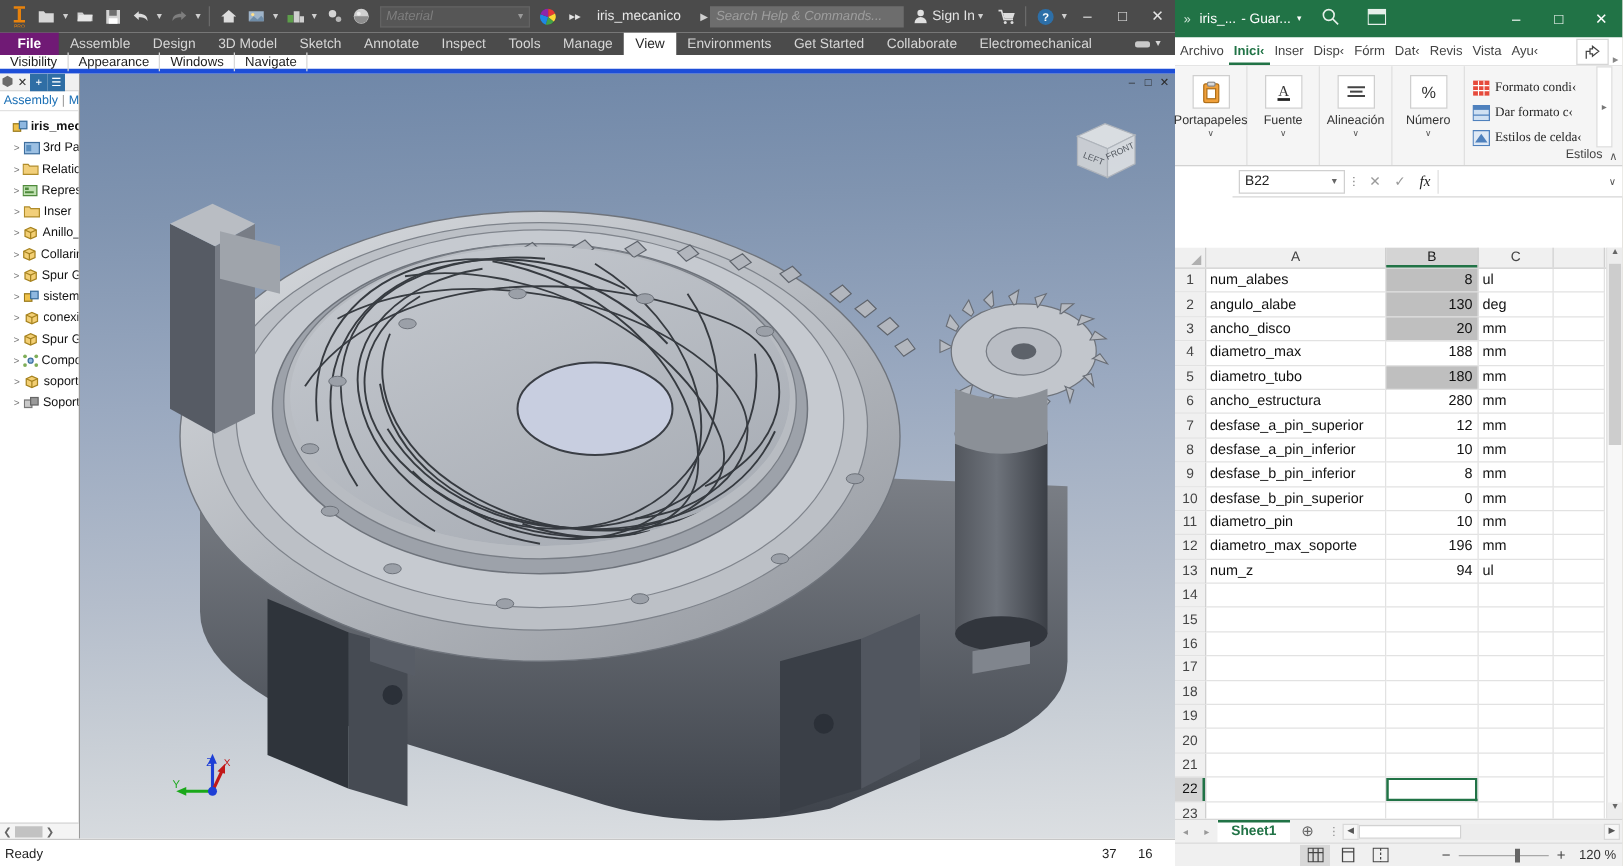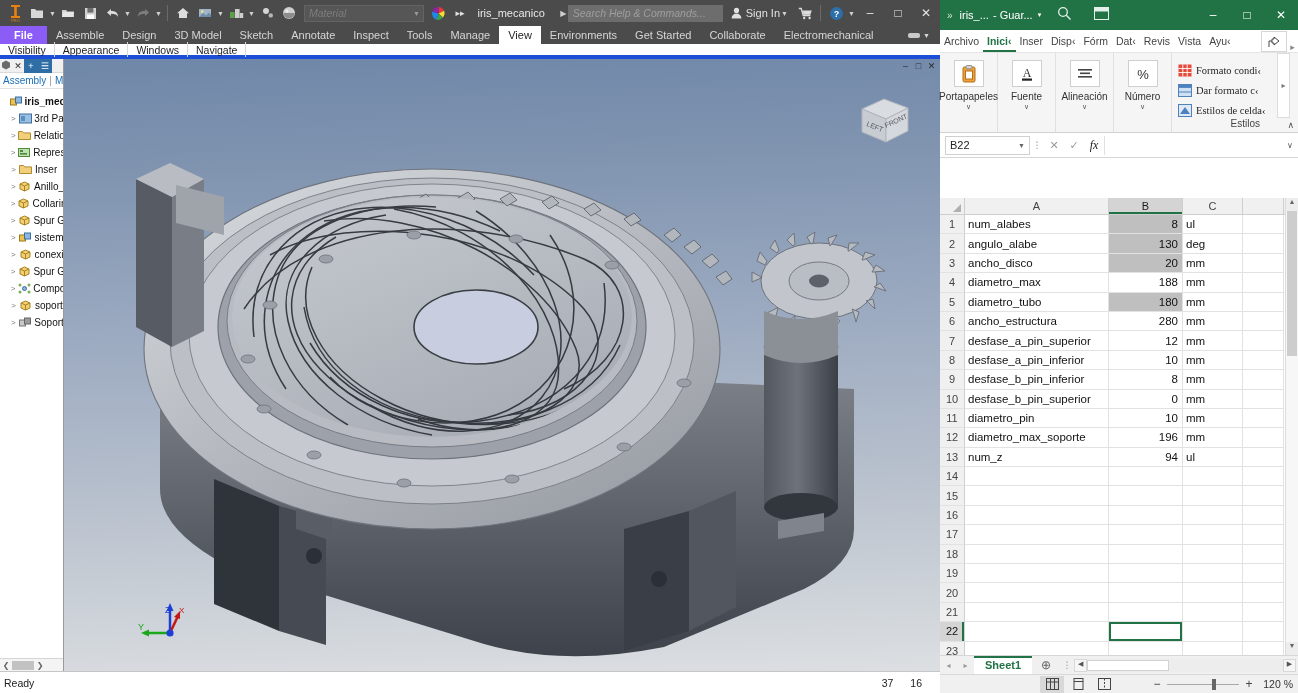--- a/index.html
+++ b/index.html
@@ -35,21 +35,21 @@
   .signin { color:#e2e2e2; font-size:11px; display:flex; align-items:center;
             gap:4px; margin-left:8px; }
   .wbtn { width:28px; height:26px; display:flex; align-items:center;
           justify-content:center; color:#e6e6e6; font-size:12px; }
 
   
   .iv-tabs { height:18px; background:#4b4b4b; display:flex; align-items:stretch;
              font-size:11px; }
   .iv-tab { padding:0 9px; display:flex; align-items:center; color:#d6d6d6;
             white-space:nowrap; }
-  .iv-tab.file { background:#8b5cf6; color:#fff; font-weight:bold; padding:0 14px; }
+  .iv-tab.file { background:#701a75; color:#fff; font-weight:bold; padding:0 14px; }
   .iv-tab.active { background:#ffffff; color:#262626; }
   .iv-tabs .drop { margin-left:auto; display:flex; align-items:center;
                    gap:3px; padding:0 10px; color:#d6d6d6; }
 
   
   .iv-panels { height:15px; background:#fff; border-bottom:4px solid #1d4ed8;
                display:flex; align-items:center; font-size:10.5px; color:#1d1d1d; }
   .iv-panel { padding:0 8px; border-right:1px solid #d8d8d8; height:15px;
               display:flex; align-items:center; }
 
@@ -137,31 +137,31 @@
                 display:flex; align-items:center; justify-content:center;
                 font-size:15px; color:#444; }
   .rgrp .glbl { font-size:10px; color:#333; margin-top:4px; text-align:center;
                 line-height:11px; }
   .rgrp .gcar { font-size:7px; color:#555; margin-top:1px; }
   .rgrp.styles { width:auto; flex:1; align-items:flex-start; padding-left:6px;
                  border-right:none; }
   .stline { display:flex; align-items:center; gap:4px; height:20px;
             font-size:10.5px; color:#262626; white-space:nowrap;font-family:Liberation Serif, serif; }
   .stico { width:14px; height:13px; display:inline-block; }
-  .rgrp.styles .glbl2 { position:absolute; right:38px; bottom:3px;
+  .rgrp.styles .glbl2 { position:absolute; right:16px; bottom:3px;
                         font-size:10px; color:#444; }
   .ribcollapse { position:absolute; right:4px; bottom:2px; font-size:9px;
                  color:#555; }
   .ribscroll { position:absolute; right:8px; top:0; bottom:14px; width:13px;
                background:#fff; border:1px solid #dcdcdc;
                display:flex; align-items:center; justify-content:center;
                font-size:8px; color:#777; }
 
   .xl-formula { height:25px; background:#fff; display:flex; align-items:center;
-                border-bottom:1px solid #d6d6d6; }
+                border-bottom:1px solid #d6d6d6;margin-left:46px; }
   .namebox { width:85px; height:19px; border:1px solid #d0d0d0; margin-left:5px;
              display:flex; align-items:center; font-size:11px; padding-left:4px;
              color:#222; }
   .namebox .nc { margin-left:auto; margin-right:4px; font-size:7px; color:#666; }
   .fmdots { width:14px; text-align:center; color:#777; font-size:9px; }
   .fmbtn { width:20px; text-align:center; color:#9a9a9a; font-size:11px; }
   .fmbtn.fx { color:#222; font-style:italic; font-family:"Liberation Serif",serif;
               font-size:12px; }
   .fmbar { flex:1; height:19px; border-left:1px solid #e0e0e0; }
   .fmdown { width:16px; text-align:center; color:#555; font-size:8px; }

